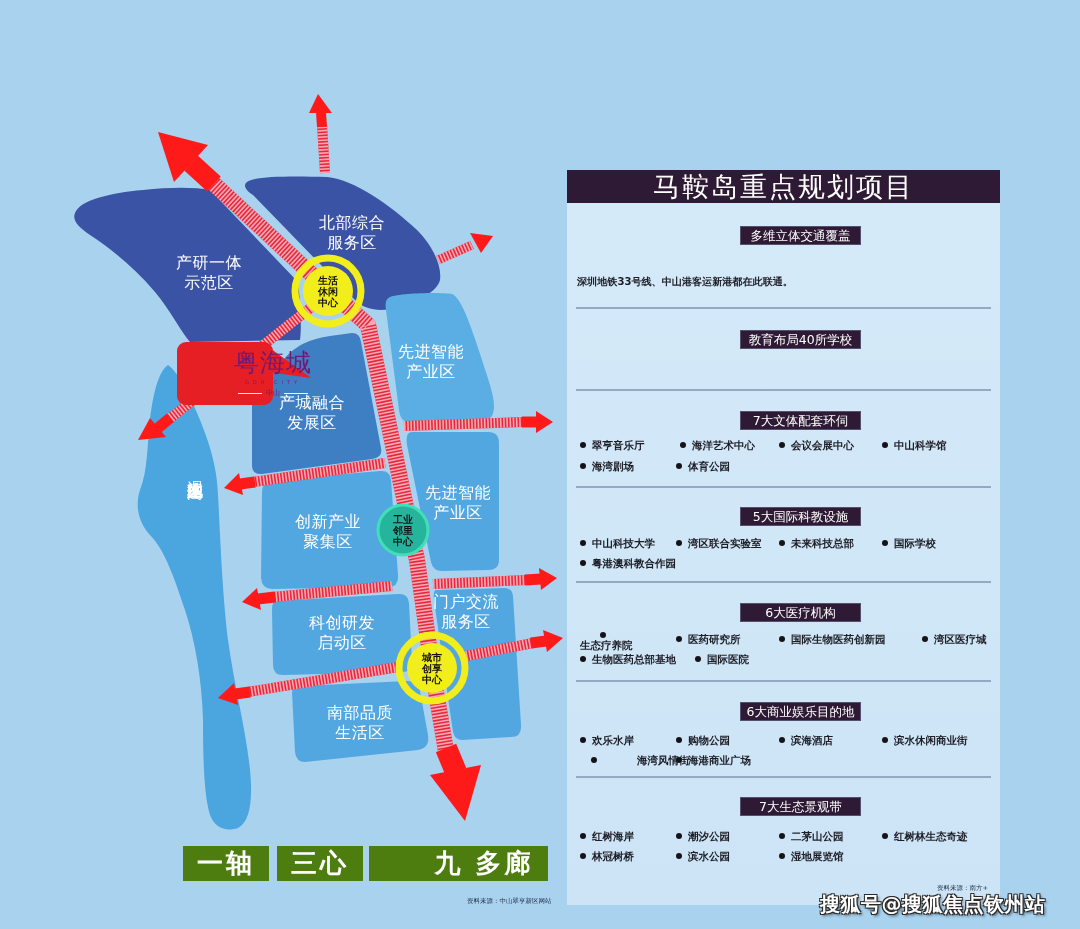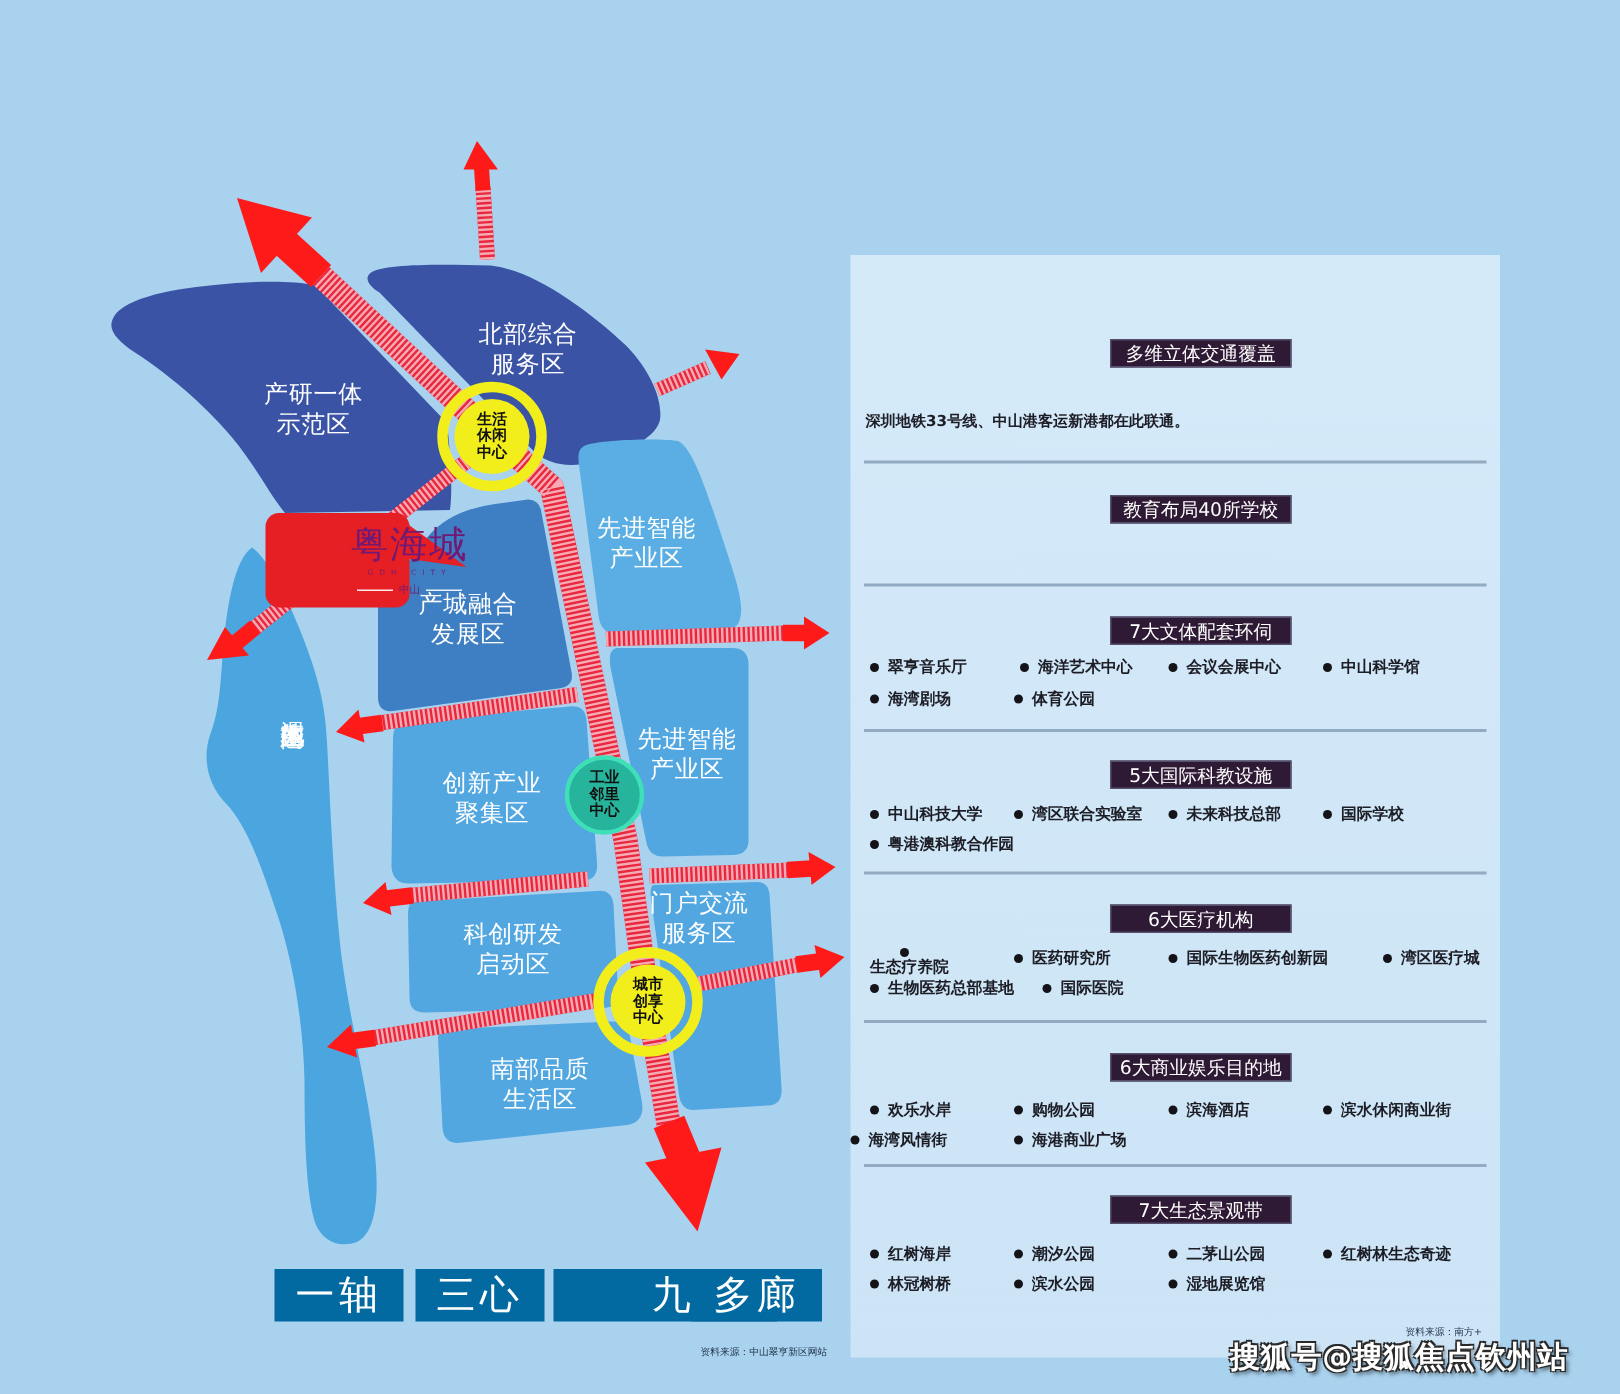--- a/index.html
+++ b/index.html
@@ -31,23 +31,24 @@
   .logo {
     position:absolute; left:177px; top:342px; width:96px; height:63px;
     color:#701a75; text-align:center;margin-left:48px;
   }
   .logo-name { display:block; font-size:25px; line-height:30px; margin-top:6px; letter-spacing:1px; }
   .logo-sub  { display:block; font-size:5px; line-height:8px; letter-spacing:4px; opacity:0.9; }
   .logo-city { display:flex; align-items:center; justify-content:center; font-size:7px; line-height:10px; margin-top:2px; }
   .logo-city i { display:inline-block; width:24px; height:1px; background:#ffffff; margin:0 4px; opacity:0.9; }
 
   .legend-box {
-    position:absolute; top:846px; height:35px; background:#0369a1;
+    position:absolute; top:846px; height:35px; background:#4d7c0f;
     color:#ffffff; font-size:26px; display:flex; align-items:center; justify-content:center;
     letter-spacing:3px;
+    font-weight:bold;
   }
   .map-source {
     position:absolute; left:467px; top:897px; font-size:6.5px; color:#23344a; white-space:nowrap;
   }
 
   .panel {
     position:absolute; left:567px; top:170px; width:433px; height:735px;
     background:linear-gradient(#d5eaf9, #cce4f6);
   }
   .panel-header {
@@ -245,20 +246,21 @@
     </span>
 </div>
 
 <div class="legend-box" style="left:183px; width:86px;">一轴</div>
 <div class="legend-box" style="left:277px; width:86px;">三心</div>
 <div class="legend-box" style="left:369px; width:109px;padding-left:40px;">九区</div>
 <div class="legend-box" style="left:461px; width:87px;">多廊</div>
 <div class="map-source">资料来源：中山翠亨新区网站</div>
 
 <div class="panel">
+  <div class="panel-header">马鞍岛重点规划项目</div>
 
   <div class="sec-title" style="top:56px;">多维立体交通覆盖</div>
   <div class="sec-text" style="top:105px;">深圳地铁33号线、中山港客运新港都在此联通。</div>
   <div class="sep" style="top:137px;"></div>
 
   <div class="sec-title" style="top:160px;">教育布局40所学校</div>
   <div class="sep" style="top:219px;"></div>
 
   <div class="sec-title" style="top:241px;">7大文体配套环伺</div>
   <div class="item" style="left:13px; top:268px;">
@@ -347,21 +349,21 @@
       <span>购物公园</span>
     </div>
   <div class="item" style="left:212px; top:563px;">
       <span class="bullet"></span>
       <span>滨海酒店</span>
     </div>
   <div class="item" style="left:315px; top:563px;">
       <span class="bullet"></span>
       <span>滨水休闲商业街</span>
     </div>
-  <div class="item" style="left:0; top:583px;">
+  <div class="item" style="left:24px; top:583px;gap:34px;">
       <span class="bullet"></span>
       <span>海湾风情街</span>
     </div>
   <div class="item" style="left:109px; top:583px;">
       <span class="bullet"></span>
       <span>海港商业广场</span>
     </div>
   <div class="sep" style="top:606px;"></div>
 
   <div class="sec-title" style="top:627px;">7大生态景观带</div>

